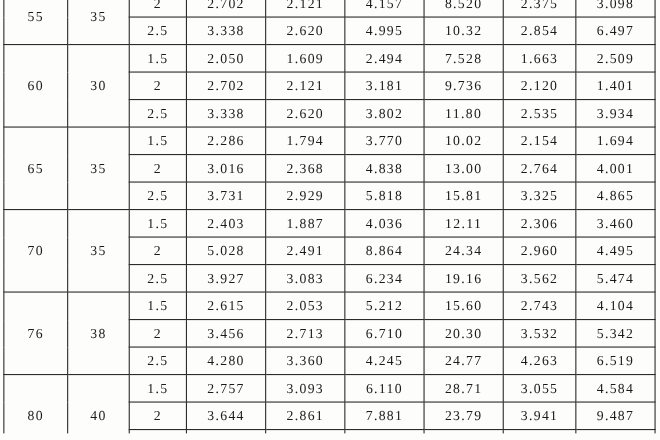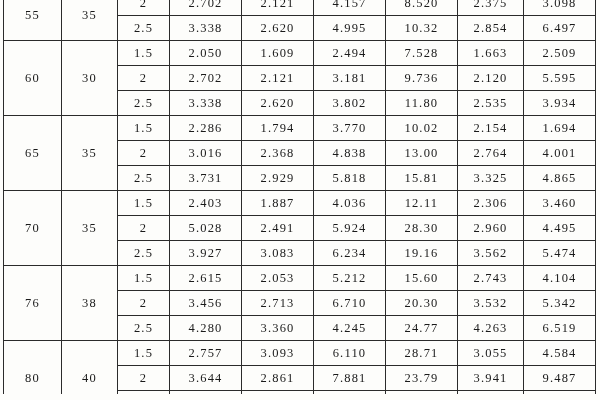--- a/index.html
+++ b/index.html
@@ -116,21 +116,21 @@
           <td>1.663</td>
           <td>2.509</td>
         </tr>
         <tr>
           <td>2</td>
           <td>2.702</td>
           <td>2.121</td>
           <td>3.181</td>
           <td>9.736</td>
           <td>2.120</td>
-          <td>5.595</td>
+          <td>1.401</td>
         </tr>
         <tr>
           <td>2.5</td>
           <td>3.338</td>
           <td>2.620</td>
           <td>3.802</td>
           <td>11.80</td>
           <td>2.535</td>
           <td>3.934</td>
         </tr>
@@ -171,22 +171,22 @@
           <td>1.887</td>
           <td>4.036</td>
           <td>12.11</td>
           <td>2.306</td>
           <td>3.460</td>
         </tr>
         <tr>
           <td>2</td>
           <td>5.028</td>
           <td>2.491</td>
-          <td>5.924</td>
-          <td>28.30</td>
+          <td>8.864</td>
+          <td>24.34</td>
           <td>2.960</td>
           <td>4.495</td>
         </tr>
         <tr>
           <td>2.5</td>
           <td>3.927</td>
           <td>3.083</td>
           <td>6.234</td>
           <td>19.16</td>
           <td>3.562</td>

